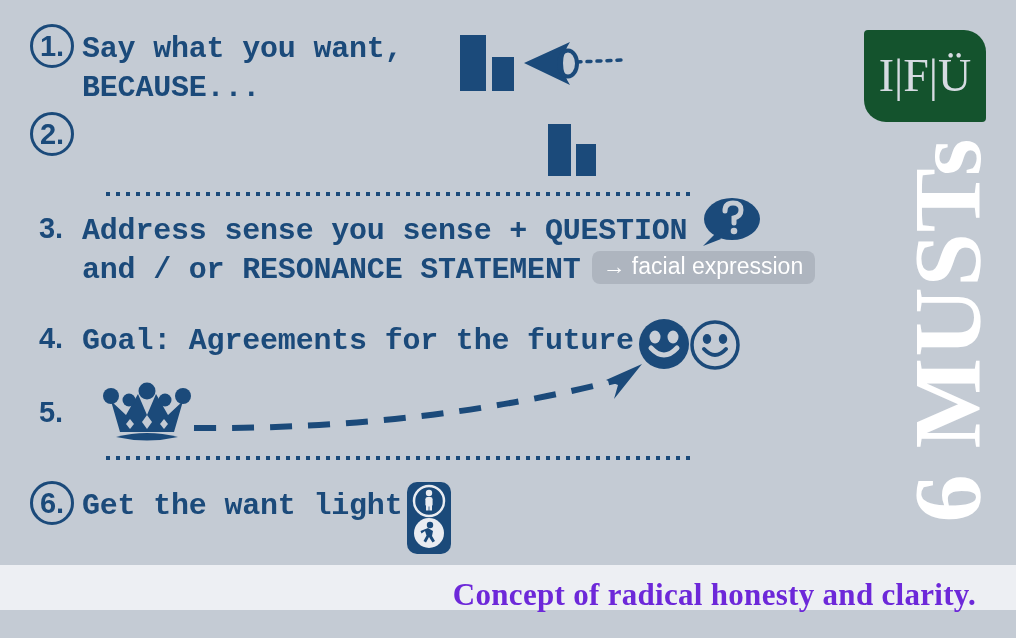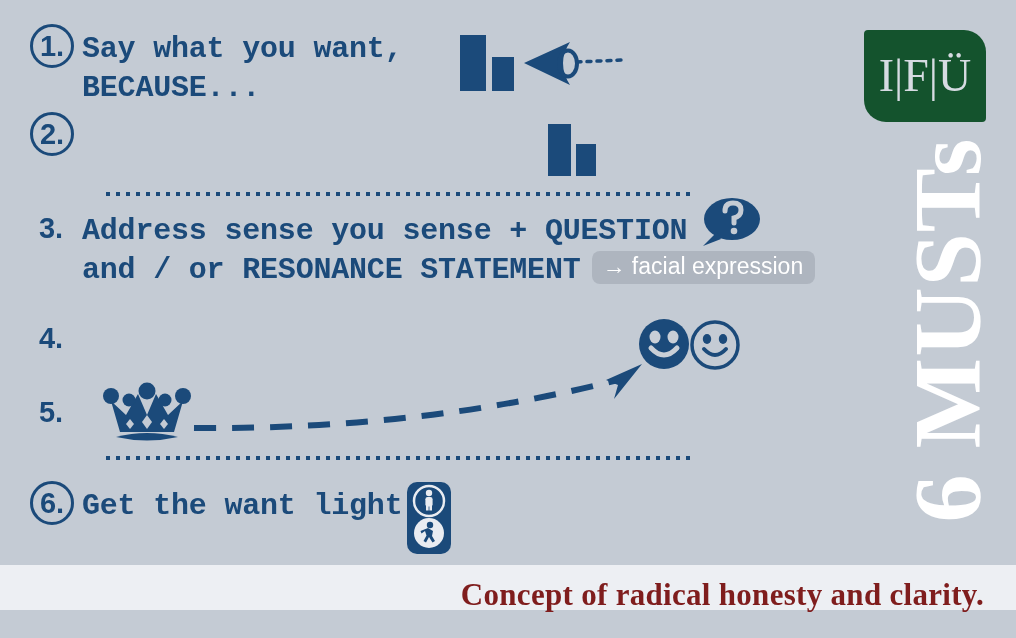--- a/index.html
+++ b/index.html
@@ -145,23 +145,22 @@
   .footer-text {
     position: absolute;
     left: 0; top: 565px;
     width: 976px; height: 59px;
     display: flex;
     align-items: center;
     justify-content: flex-end;
     font-family: "Liberation Serif", serif;
     font-weight: 700;
     font-size: 31px;
-    color: #7f1d1d;
+    color: #6d28d9;
     letter-spacing: 0.3px;
-    padding-left: 8px;
   }
 
   
   .icon-abs { position: absolute; }
 </style>
 </head>
 <body>
 
 <div id="poster">
 
@@ -220,20 +219,21 @@
 
   <svg class="icon-abs" style="left:697px; top:196px;" width="66" height="54" viewBox="0 0 66 54">
     <ellipse cx="35" cy="23" rx="28" ry="21" fill="#1b4a7a"></ellipse>
     <path d="M20 36 L6 50 L24 43 Z" fill="#1b4a7a"></path>
     <path d="M28 15 Q28 7 36 7 Q44 7 44 14 Q44 20 37 22 L37 27" fill="none" stroke="#c4cbd4" stroke-width="5" stroke-linecap="round"></path>
     <circle cx="37" cy="35" r="3.3" fill="#c4cbd4"></circle>
   </svg>
 
   <div class="row" style="left:20px; top:322px;">
     <div class="num">4.</div>
+    <div class="txt">Goal: Agreements for the future</div>
   </div>
 
   <svg class="icon-abs" style="left:638px; top:318px;" width="100" height="52" viewBox="0 0 100 52">
     <circle cx="26" cy="26" r="25" fill="#1b4a7a"></circle>
     <ellipse cx="17" cy="19" rx="5.5" ry="6.5" fill="#c9cfd7"></ellipse>
     <ellipse cx="35" cy="19" rx="5.5" ry="6.5" fill="#c9cfd7"></ellipse>
     <path d="M13 30 Q26 44 39 30" fill="none" stroke="#c9cfd7" stroke-width="5" stroke-linecap="round"></path>
   </svg>
   <svg class="icon-abs" style="left:690px; top:320px;" width="52" height="50" viewBox="0 0 52 50">
     <circle cx="25" cy="25" r="23" fill="none" stroke="#1b4a7a" stroke-width="3.5"></circle>

